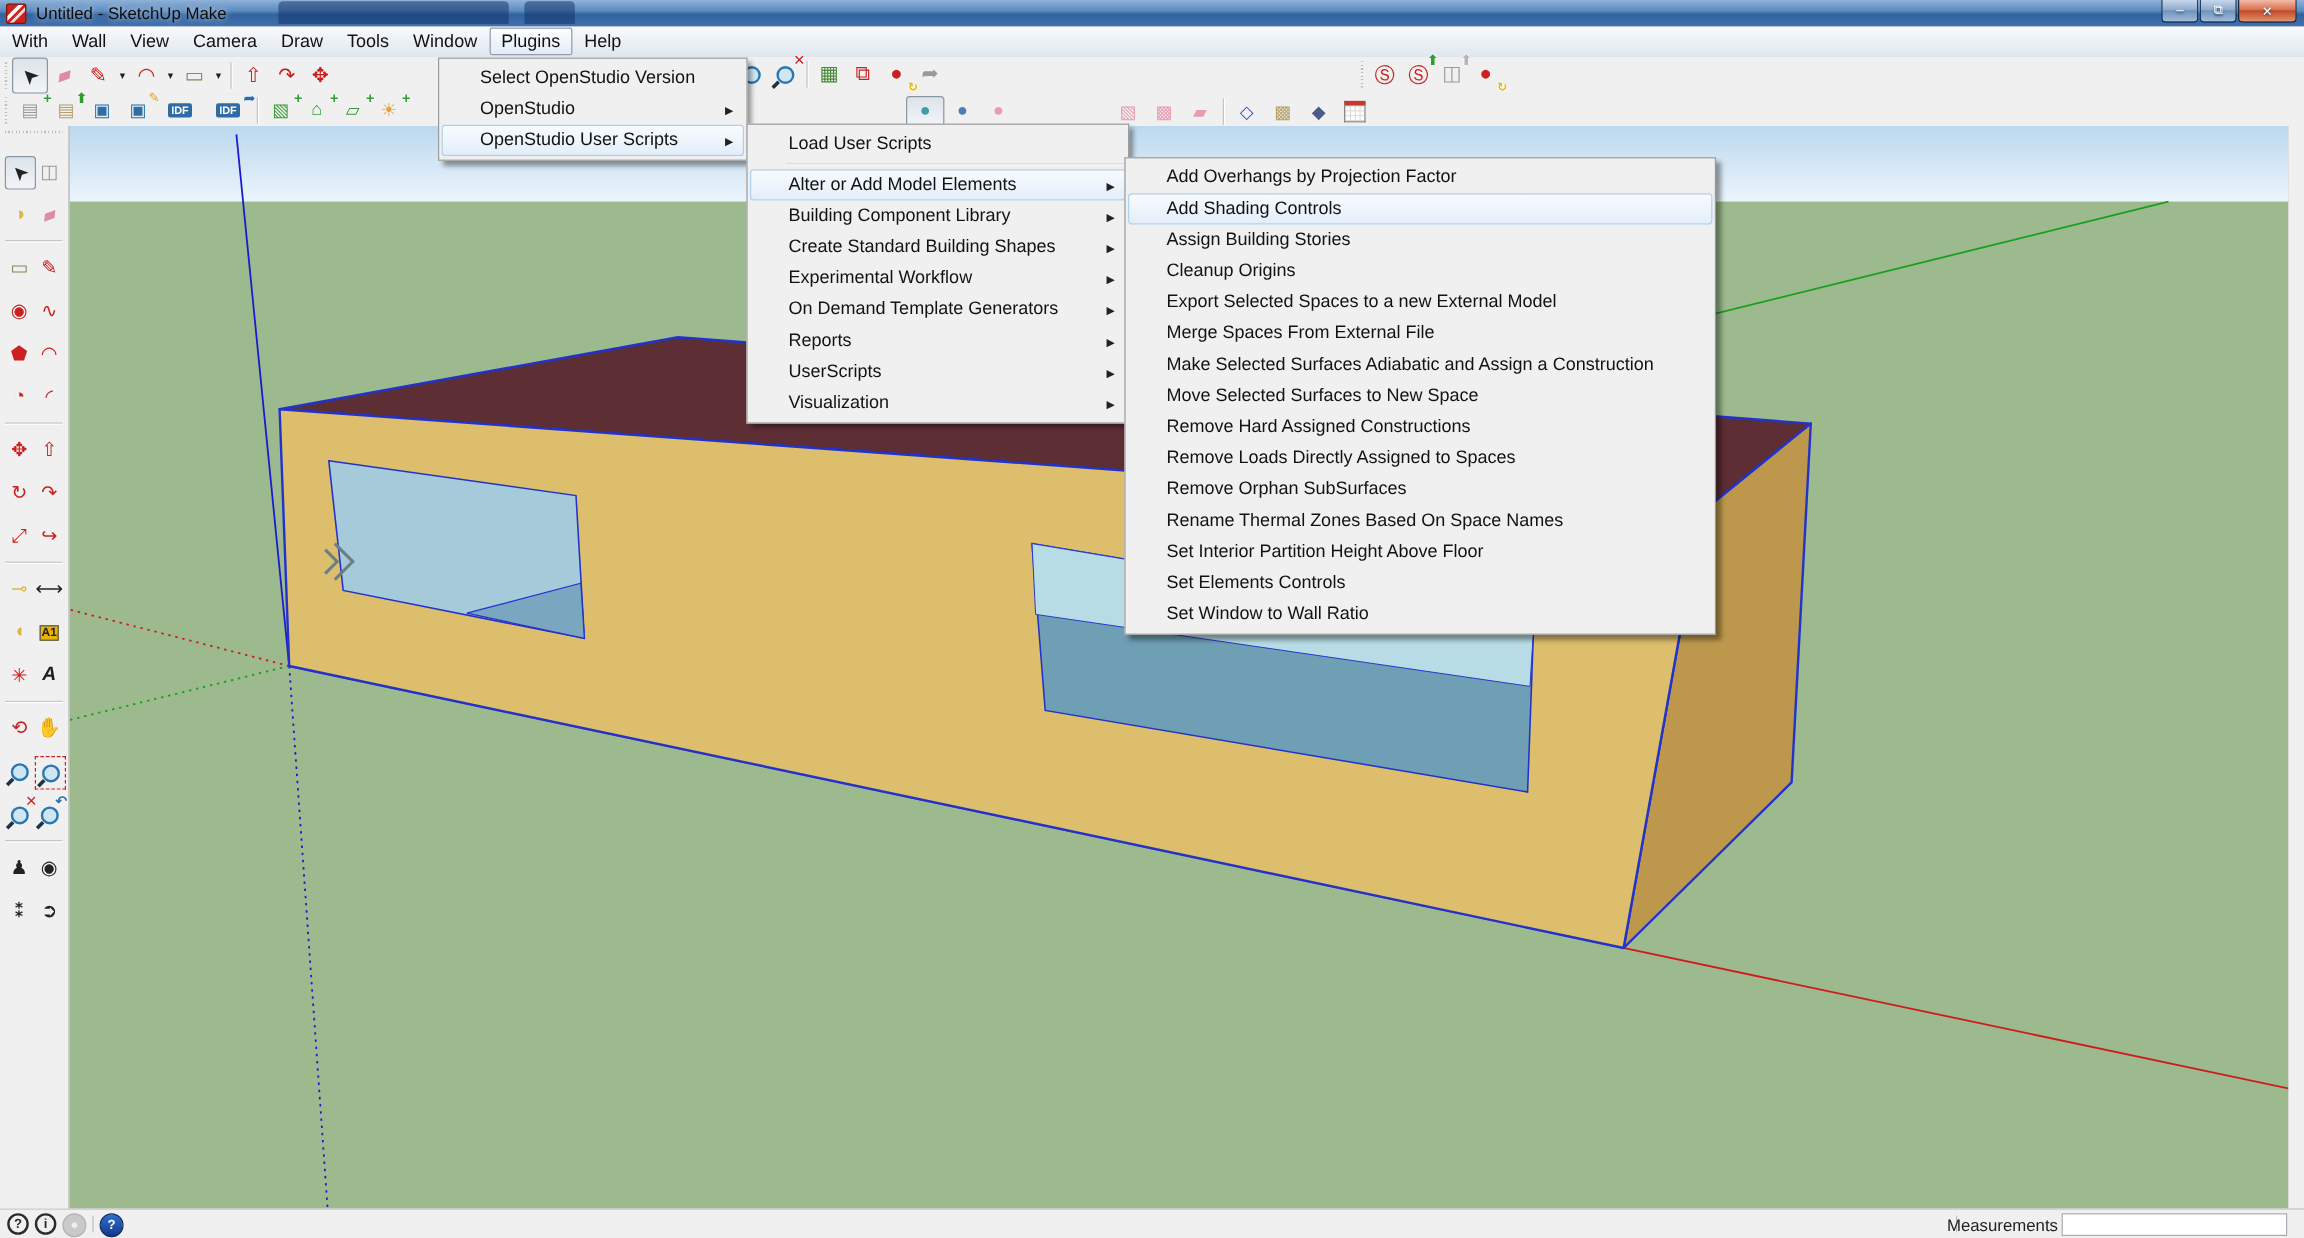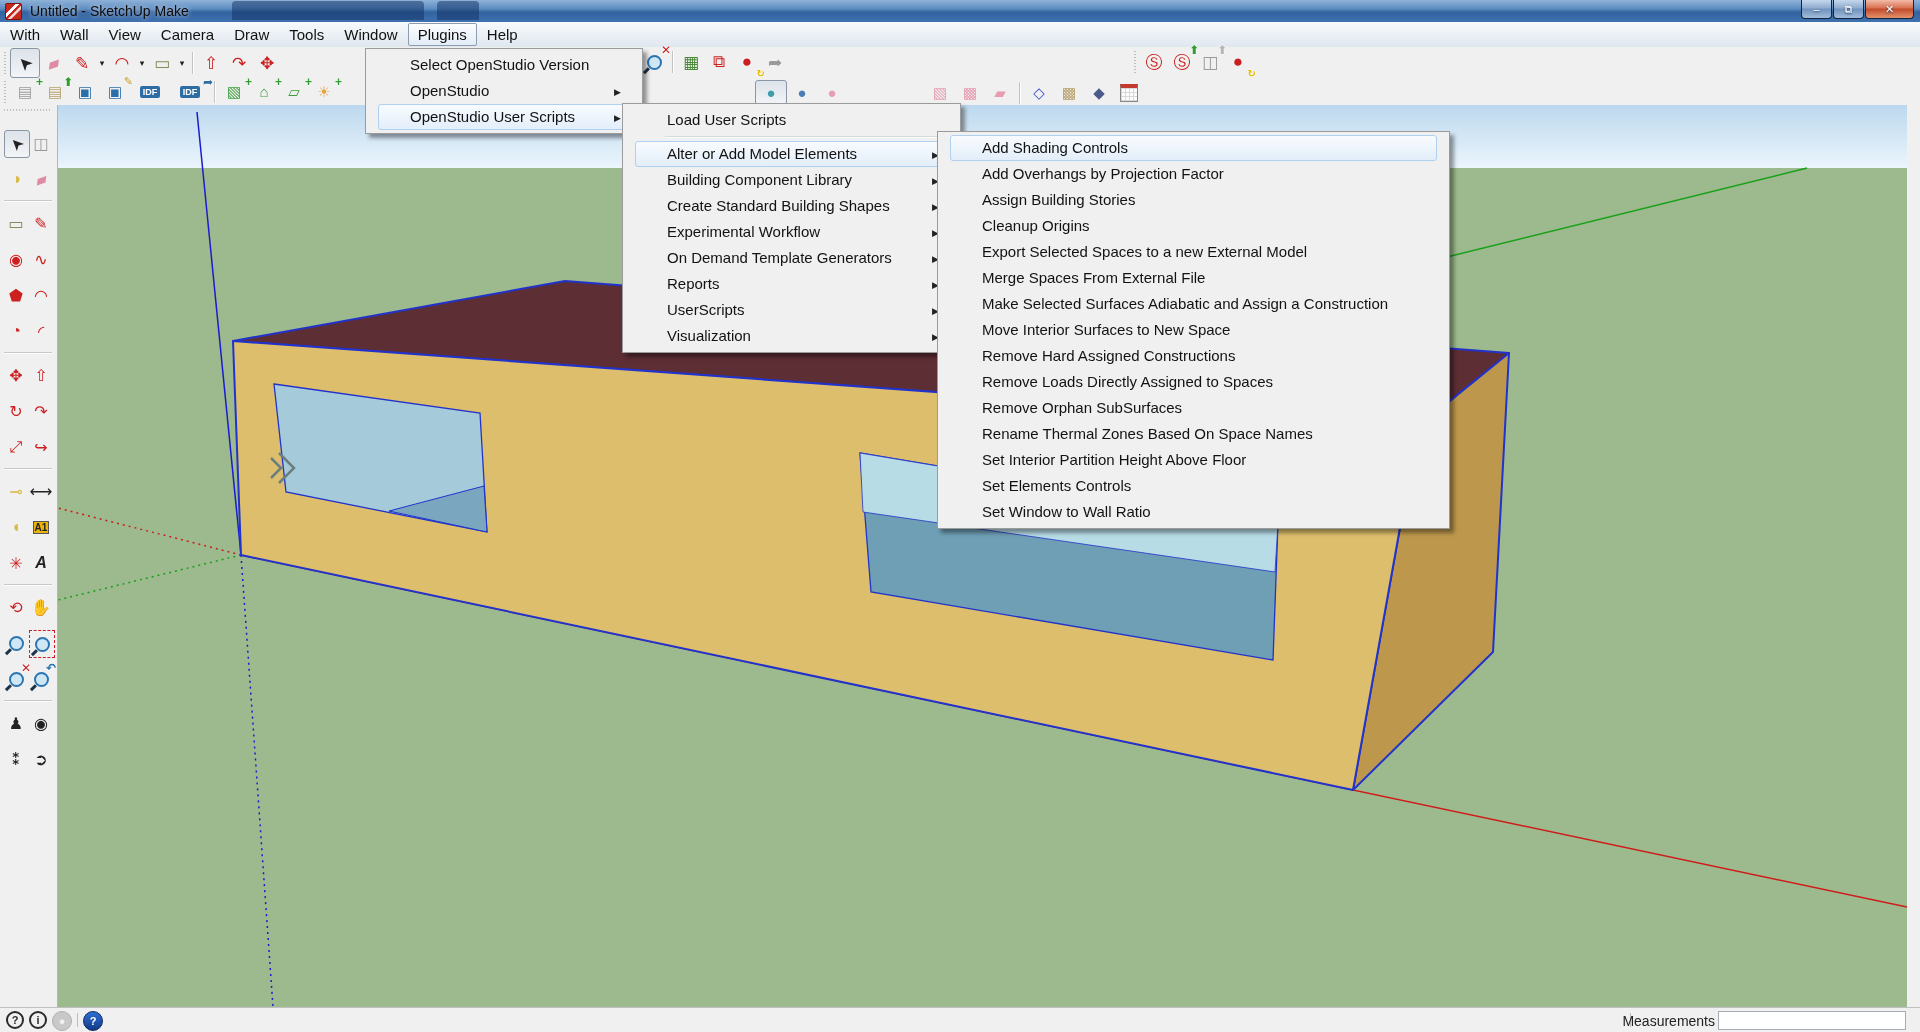--- a/index.html
+++ b/index.html
@@ -63,21 +63,21 @@
   
   #statusbar{position:absolute;left:0;top:1007px;width:1920px;height:25px;background:#f0f0f0;border-top:1px solid #c0c0c0;font-size:14px;color:#222;}
   .sbicon{position:absolute;top:3px;width:18px;height:18px;border-radius:50%;display:flex;align-items:center;justify-content:center;font-size:11px;font-weight:bold;}
   .sb-outline{border:2px solid #2b2b2b;color:#2b2b2b;width:14px;height:14px;}
   .sb-person{background:#c9c9c9;color:#f0f0f0;border:1px solid #b0b0b0;}
   .sb-help{background:linear-gradient(#2f6fd0,#123a8a);color:#fff;border:1px solid #0d2a66;}
   .sbsep{position:absolute;top:5px;width:1px;height:14px;background:#bdbdbd;}
   #meas-label{position:absolute;right:205px;top:5px;}
   #meas-input{position:absolute;right:14px;top:3px;width:180px;height:17px;border:1px solid #a5acb5;background:#fff;font-size:13px;padding:0 3px;}
   
-  .menu{position:absolute;background:#f0f0f0;border:1px solid #9b9b9b;box-shadow:4px 4px 4px rgba(0,0,0,.4);z-index:50;padding:3px 12px;font-size:15px;color:#121212;}
+  .menu{position:absolute;background:#f0f0f0;border:1px solid #9b9b9b;box-shadow:4px 4px 4px rgba(0,0,0,.4);z-index:50;padding:3px 2px;font-size:15px;color:#121212;}
   .mi{position:relative;height:24px;line-height:24px;padding-left:31px;white-space:nowrap;border:1px solid transparent;border-radius:3px;}
   .mi .arr{position:absolute;right:8px;top:1px;font-size:9px;color:#222;}
   .mi.hl{background:linear-gradient(#f8fbfe,#e3eefa);border:1px solid #aed1f2;}
   .msep{height:1px;background:#d9d9d9;border-bottom:1px solid #fff;margin:3px 2px 3px 30px;}
   #menu-plugins{left:365px;top:48px;width:252px;}
   #menu-userscripts{left:622px;top:103px;width:313px;}
   #menu-alter{left:937px;top:131px;width:487px;}
   #rightstrip{position:absolute;left:1906px;top:105px;width:14px;height:902px;background:#f0f0f0;border-left:1px solid #c9c9c9;}
 </style>
 </head>
@@ -439,28 +439,28 @@
     <div class="mi"><span>Building Component Library</span><span class="arr">▶</span></div>
     <div class="mi"><span>Create Standard Building Shapes</span><span class="arr">▶</span></div>
     <div class="mi"><span>Experimental Workflow</span><span class="arr">▶</span></div>
     <div class="mi"><span>On Demand Template Generators</span><span class="arr">▶</span></div>
     <div class="mi"><span>Reports</span><span class="arr">▶</span></div>
     <div class="mi"><span>UserScripts</span><span class="arr">▶</span></div>
     <div class="mi"><span>Visualization</span><span class="arr">▶</span></div>
   </div>
 
   <div class="menu" id="menu-alter">
+    <div class="mi"><span>Add Overhangs by Projection Factor</span></div>
     <div class="mi hl"><span>Add Shading Controls</span></div>
-    <div class="mi"><span>Add Overhangs by Projection Factor</span></div>
     <div class="mi"><span>Assign Building Stories</span></div>
     <div class="mi"><span>Cleanup Origins</span></div>
     <div class="mi"><span>Export Selected Spaces to a new External Model</span></div>
     <div class="mi"><span>Merge Spaces From External File</span></div>
     <div class="mi"><span>Make Selected Surfaces Adiabatic and Assign a Construction</span></div>
-    <div class="mi"><span>Move Interior Surfaces to New Space</span></div>
+    <div class="mi"><span>Move Selected Surfaces to New Space</span></div>
     <div class="mi"><span>Remove Hard Assigned Constructions</span></div>
     <div class="mi"><span>Remove Loads Directly Assigned to Spaces</span></div>
     <div class="mi"><span>Remove Orphan SubSurfaces</span></div>
     <div class="mi"><span>Rename Thermal Zones Based On Space Names</span></div>
     <div class="mi"><span>Set Interior Partition Height Above Floor</span></div>
     <div class="mi"><span>Set Elements Controls</span></div>
     <div class="mi"><span>Set Window to Wall Ratio</span></div>
   </div>
 
 </div>

